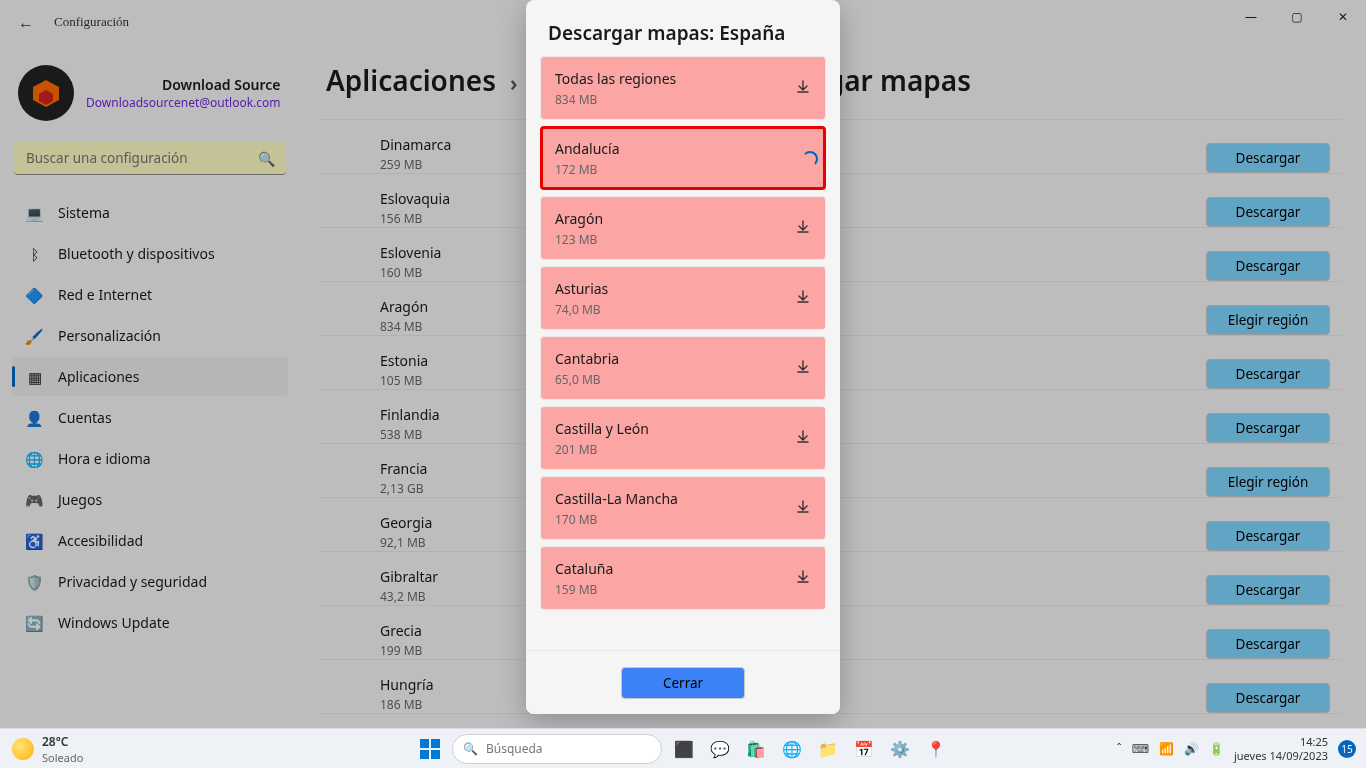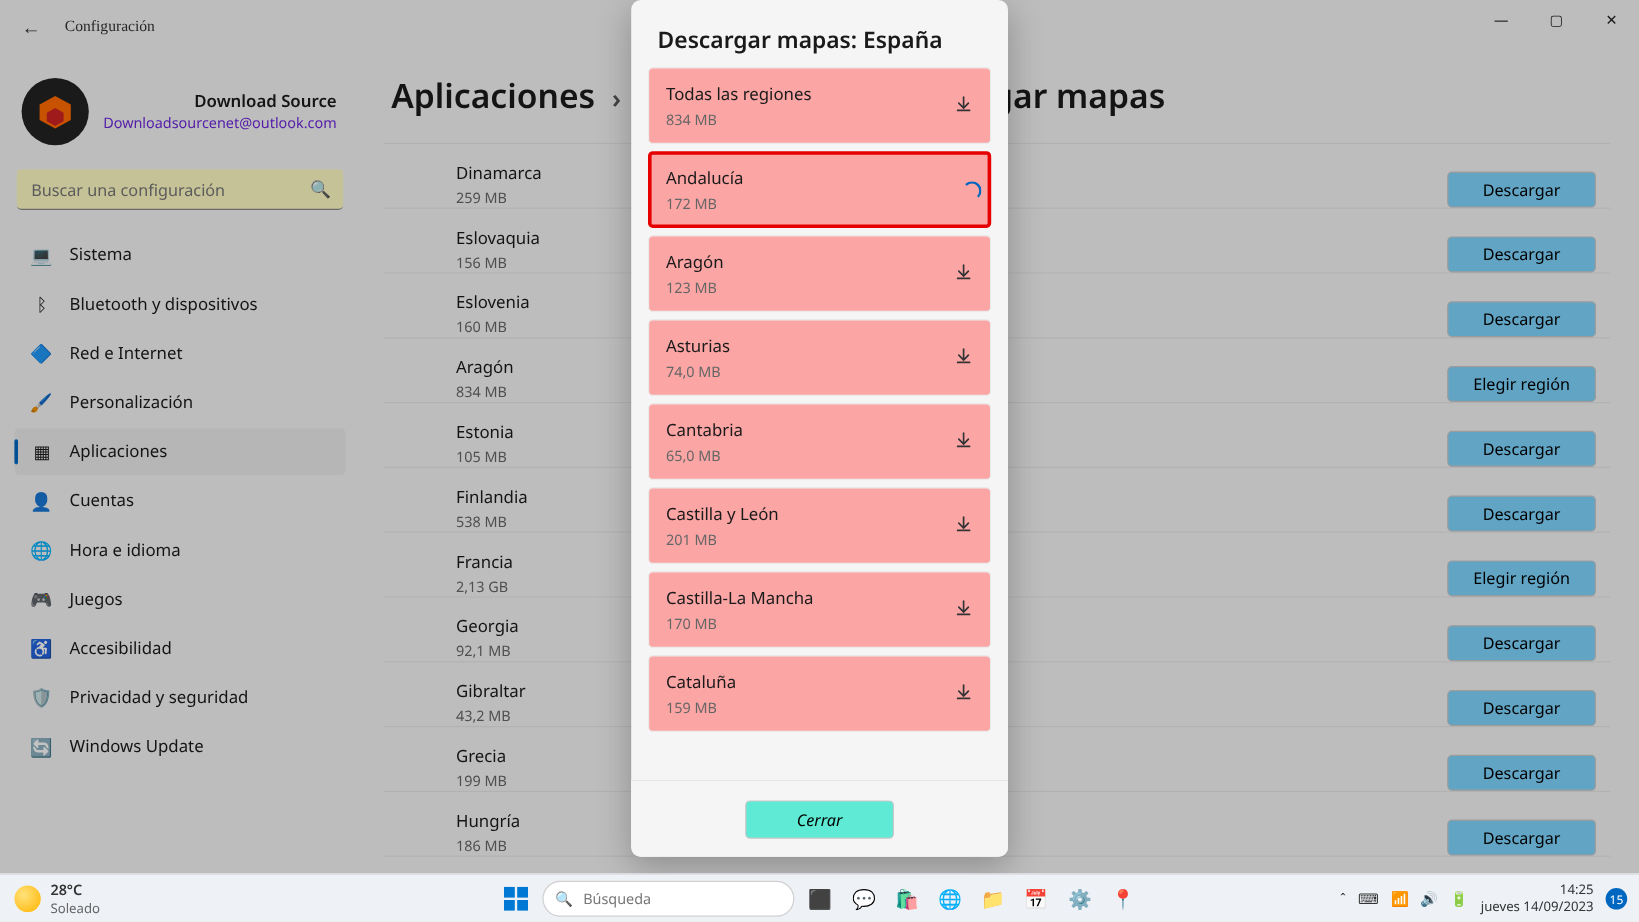--- a/index.html
+++ b/index.html
@@ -40,21 +40,21 @@
   .dialog .dtitle { font-size:19px; font-weight:600; padding:20px 22px 4px 22px; color:#1a1a1a; }
   .dialog .dscroll { flex:1; overflow:hidden; padding:6px 14px; display:flex; flex-direction:column; gap:6px; }
   .region { background:#fca5a5; border:1px solid #eaeaea; border-radius:4px; padding:12px 14px 11px 14px; display:flex; align-items:center; cursor:pointer; }
   .region.highlight { border:3px solid #e60000; padding:10px 5px 9px 12px; }
   .region .rl { display:flex; flex-direction:column; }
   .rname { font-size:14px; color:#1a1a1a; }
   .rsize { font-size:12px; color:#666; margin-top:3px; }
   .dlicon { margin-left:auto; }
   .spinner { margin-left:auto; width:16px; height:16px; border:2px solid transparent; border-top-color:#0067c0; border-right-color:#0067c0; border-radius:50%; }
   .dfooter { height:64px; border-top:1px solid #e6e6e6; display:flex; align-items:center; justify-content:center; background:#f5f5f5; border-radius:0 0 8px 8px; }
-  .closebtn { width:124px; height:32px; border:1px solid #c8c8c8; background:#5eead4; border-radius:4px; font-size:13.5px; display:flex; align-items:center; justify-content:center; cursor:pointer;font-style:italic; }
+  .closebtn { width:124px; height:32px; border:1px solid #c8c8c8; background:#3b82f6; border-radius:4px; font-size:13.5px; display:flex; align-items:center; justify-content:center; cursor:pointer; }
 
   .taskbar { position:absolute; left:0; right:0; bottom:0; height:40px; background:#eef1f6; border-top:1px solid #d9dde3; display:flex; align-items:center; font-size:12px; color:#333; z-index:200; }
   .weather { position:absolute; left:12px; top:0; bottom:0; display:flex; align-items:center; gap:8px; }
   .wicon { width:22px; height:22px; border-radius:50%; background:radial-gradient(circle at 35% 35%, #ffe27a, #ffb300); }
   .tb-center { position:absolute; left:50%; top:0; bottom:0; transform:translateX(-50%); display:flex; align-items:center; gap:8px; }
   .start { width:28px; height:28px; display:flex; align-items:center; justify-content:center; cursor:pointer; }
   .tb-search { width:210px; height:30px; background:#fff; border:1px solid #d0d0d0; border-radius:16px; display:flex; align-items:center; padding:0 10px; gap:8px; color:#777; }
   .tb-icon { width:28px; height:28px; display:flex; align-items:center; justify-content:center; cursor:pointer; font-size:16px; }
   .tray { position:absolute; right:10px; top:0; bottom:0; display:flex; align-items:center; gap:10px; }
   .datetime { text-align:right; line-height:1.2; font-size:11px; }

